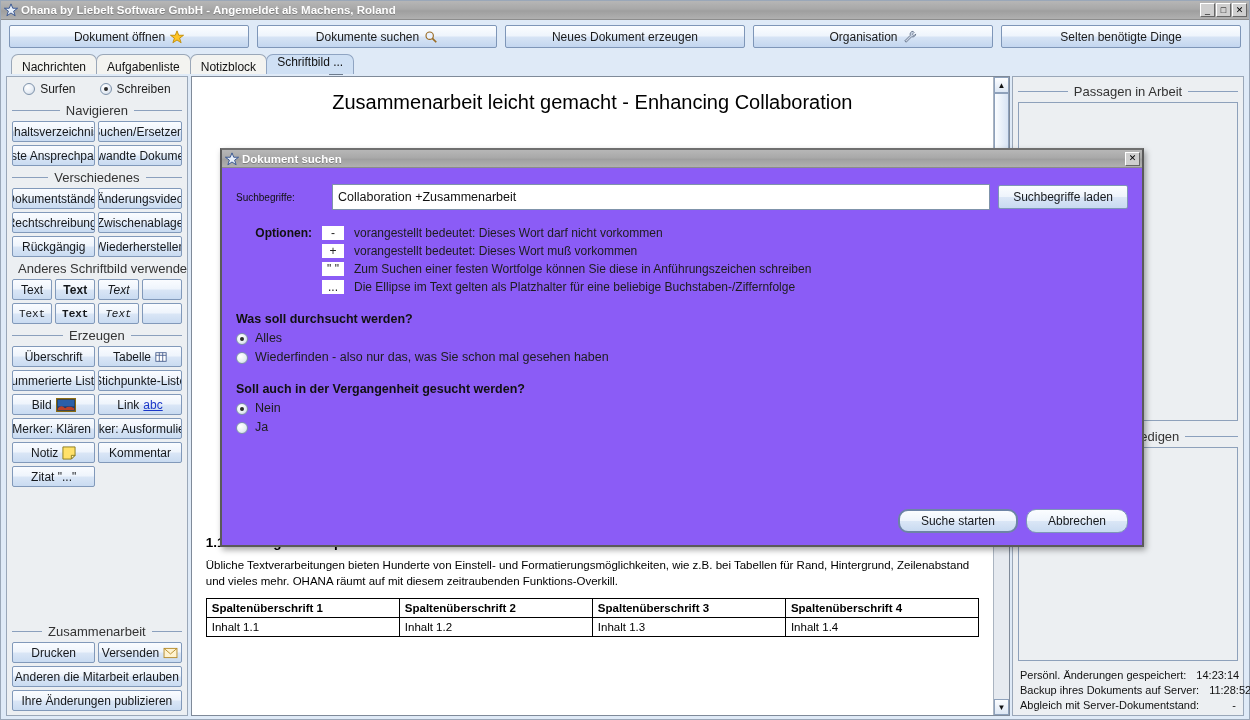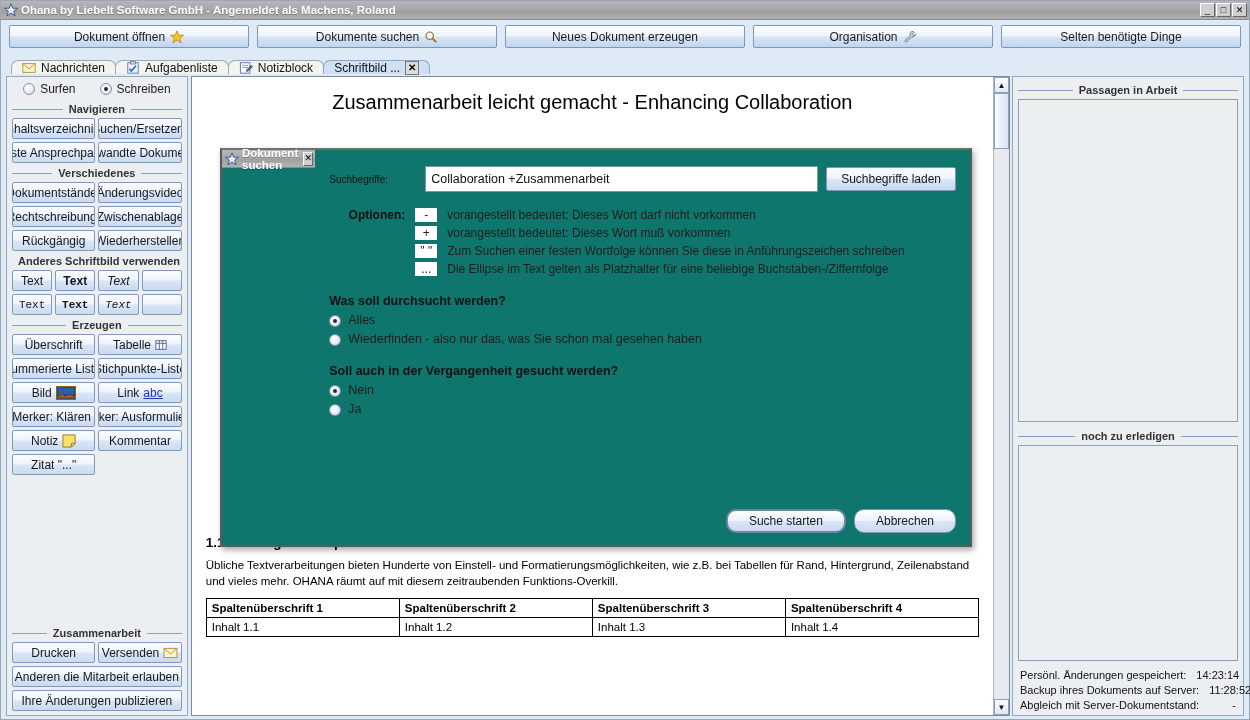--- a/index.html
+++ b/index.html
@@ -69,30 +69,31 @@
 
   
   .tabstrip {
     height: 24px;
     display: flex; align-items: flex-end;
     padding-left: 10px;
     background: #dfeaf7;
     position: relative;
   }
   .tab {
-    height: 14px;
-    display: flex; align-items: center; gap: 5px;
+    height: 20px;
+    display: flex; align-items: flex-end; gap: 5px;
     padding: 0 10px;
     margin-right: -1px;
     background: #f3f3f0;
     border: 1px solid #9aa7b8;
     border-bottom: none;
     border-radius: 7px 7px 0 0;
     font-size: 12px; color: #111;
     white-space: nowrap;
+    flex-direction: column;
   }
   .tab.active {
     background: #cfe0f4;
     border-color: #8fa4c2;
   }
   .tab-close {
     width: 14px; height: 14px;
     border: 1px solid #6d7b8d;
     background: #dcdcdc;
     display: flex; align-items: center; justify-content: center;
@@ -128,24 +129,23 @@
     border: 1px solid #7f93ab;
     flex: 0 0 auto; position: relative;
   }
   .radio.on::after {
     content: ""; position: absolute;
     left: 3px; top: 3px; width: 4px; height: 4px;
     border-radius: 50%; background: #2b2b2b;
   }
   .sep {
     display: flex; align-items: center; gap: 6px;
-    font-size: 11px; color: #333;
+    font-size: 13px; color: #333;
     margin: 4px 0 3px 0;
     white-space: nowrap;
-    font-weight: bold;
   }
   .sep::before, .sep::after {
     content: ""; height: 1px; background: #8ba0bd; flex: 1 1 auto;
   }
   .btn-grid { display: flex; flex-wrap: wrap; gap: 3px; }
   .sb-btn {
     height: 21px;
     background: linear-gradient(to bottom, #fafcff 0%, #eef4fc 48%, #dae6f6 52%, #c9dbf1 100%);
     border: 1px solid #8199ba;
     border-radius: 2px;
@@ -253,26 +253,26 @@
     font-size: 11px; color: #111;
     padding: 2px 2px 1px 2px;
     white-space: nowrap;
   }
   .status-row .val { padding-left: 10px; }
 
   
   .dlg {
     position: absolute;
     left: 219px; top: 147px;
-    width: 752px; height: 399px;
-    background: #0f766e;
+    width: 924px; height: 399px;
+    background: #8b5cf6;
     border: 2px solid #5a5a5a;
     border-top-color: #6f6f6f;
     box-shadow: 2px 3px 6px rgba(0,0,0,.35);
-    display: flex; flex-direction: row;
+    display: flex; flex-direction: column;
   }
   .dlg-title {
     height: 18px; flex: 0 0 18px;
     background: linear-gradient(to bottom,#b7b7b7 0%,#a9a9a9 45%,#a0a0a0 55%,#b1b1b1 100%);
     display: flex; align-items: center;
     padding: 0 2px 0 3px;
     border-bottom: 1px solid #8b8b8b;
   }
   .dlg-title .t {
     flex: 1 1 auto; color: #fff; font-weight: bold; font-size: 11.5px;

